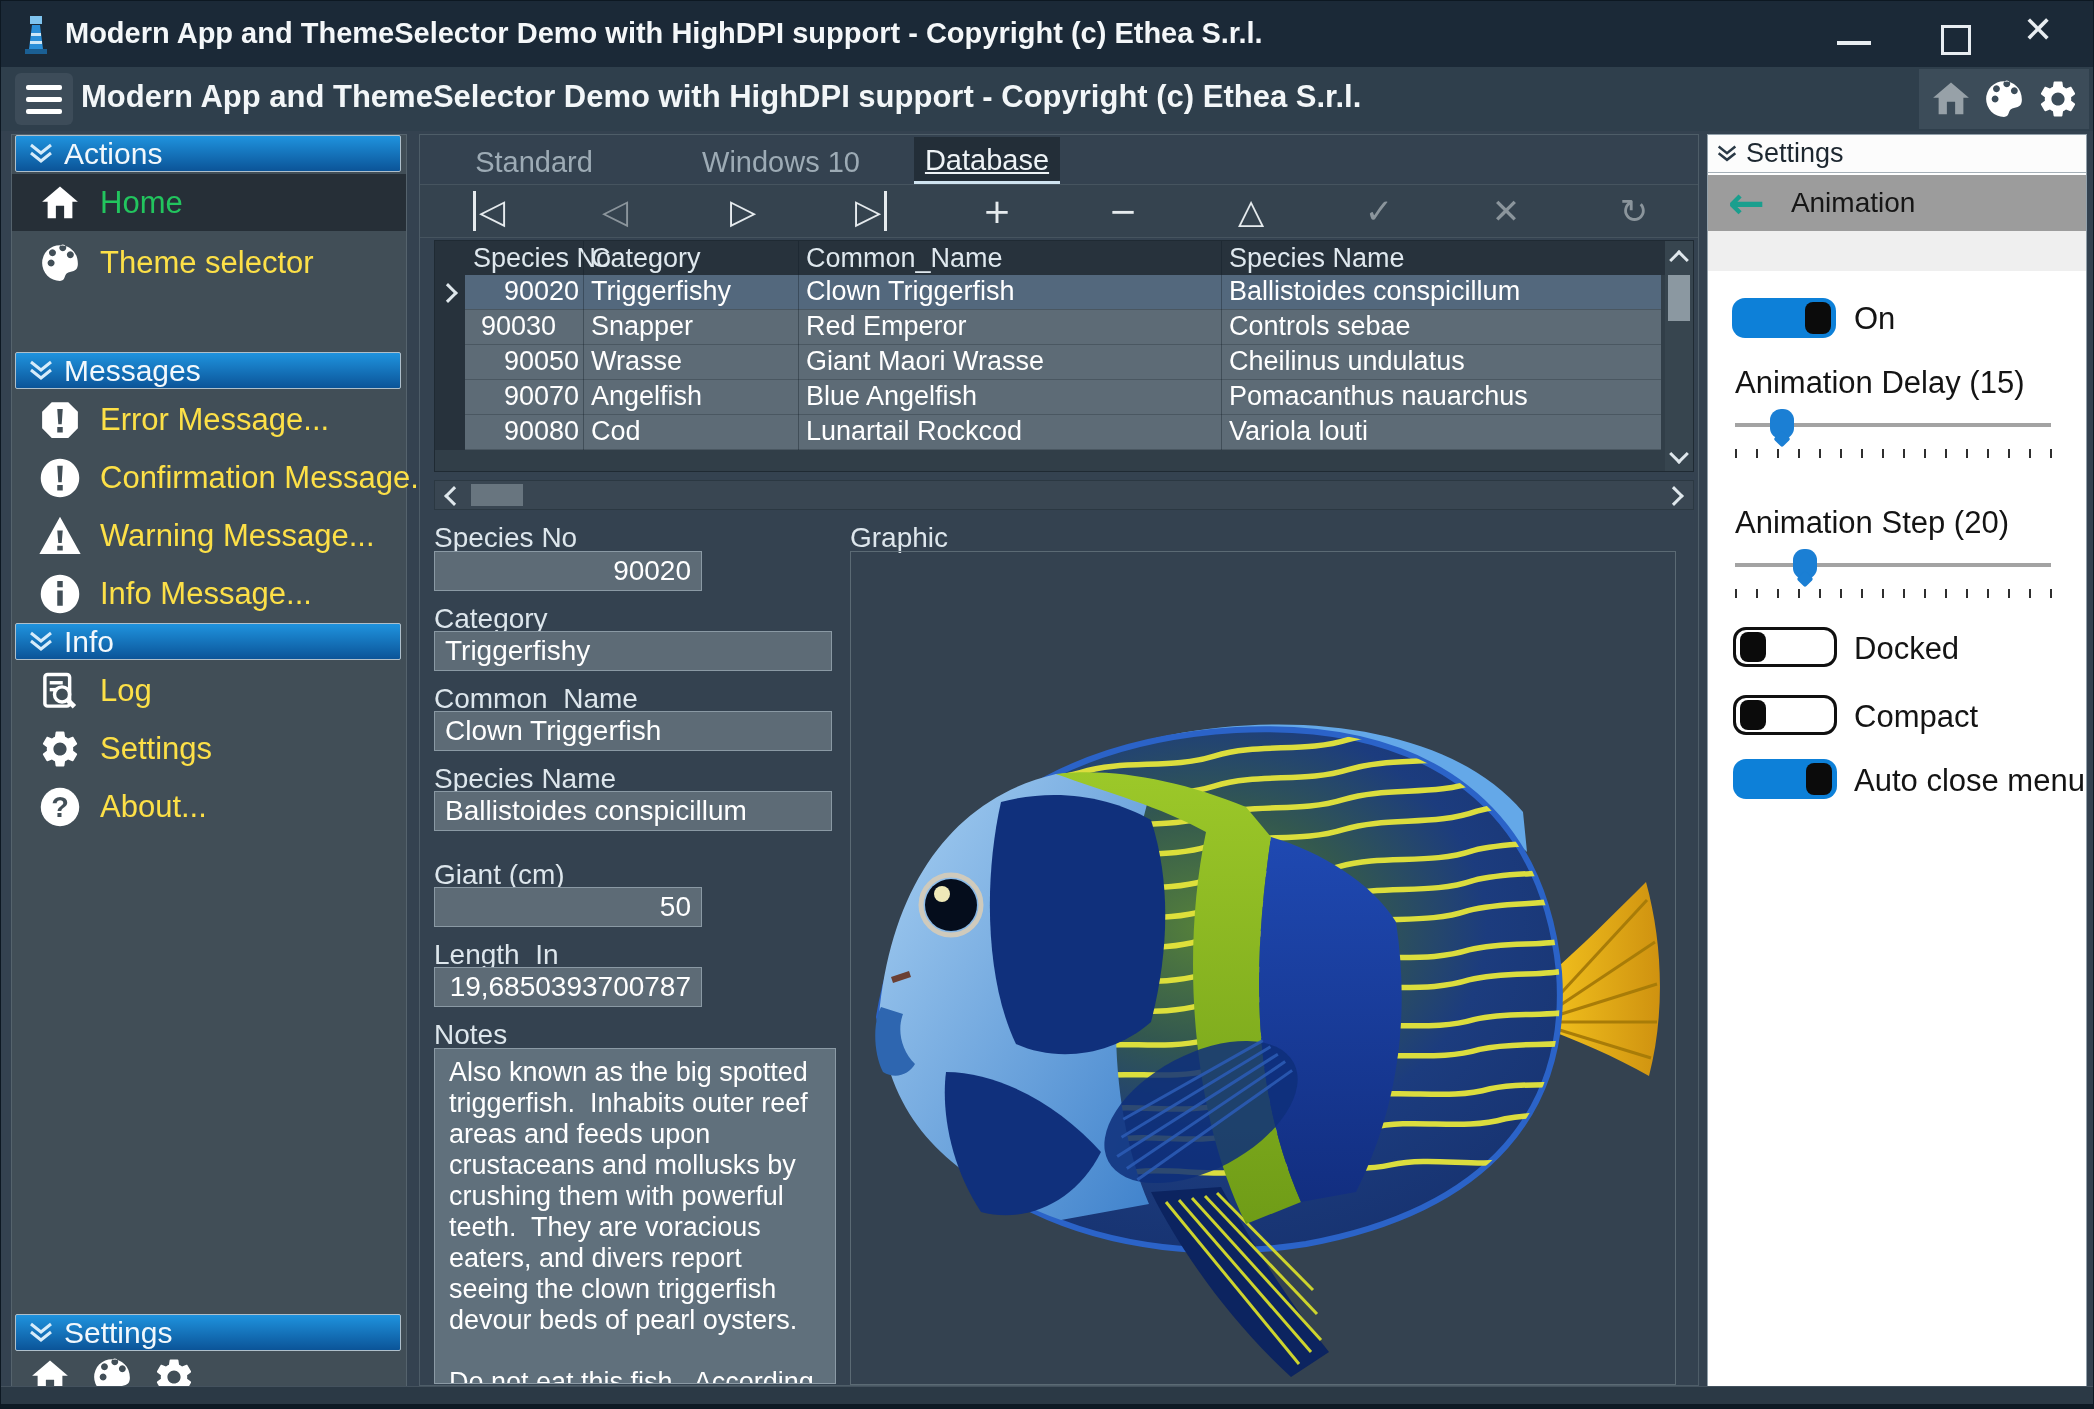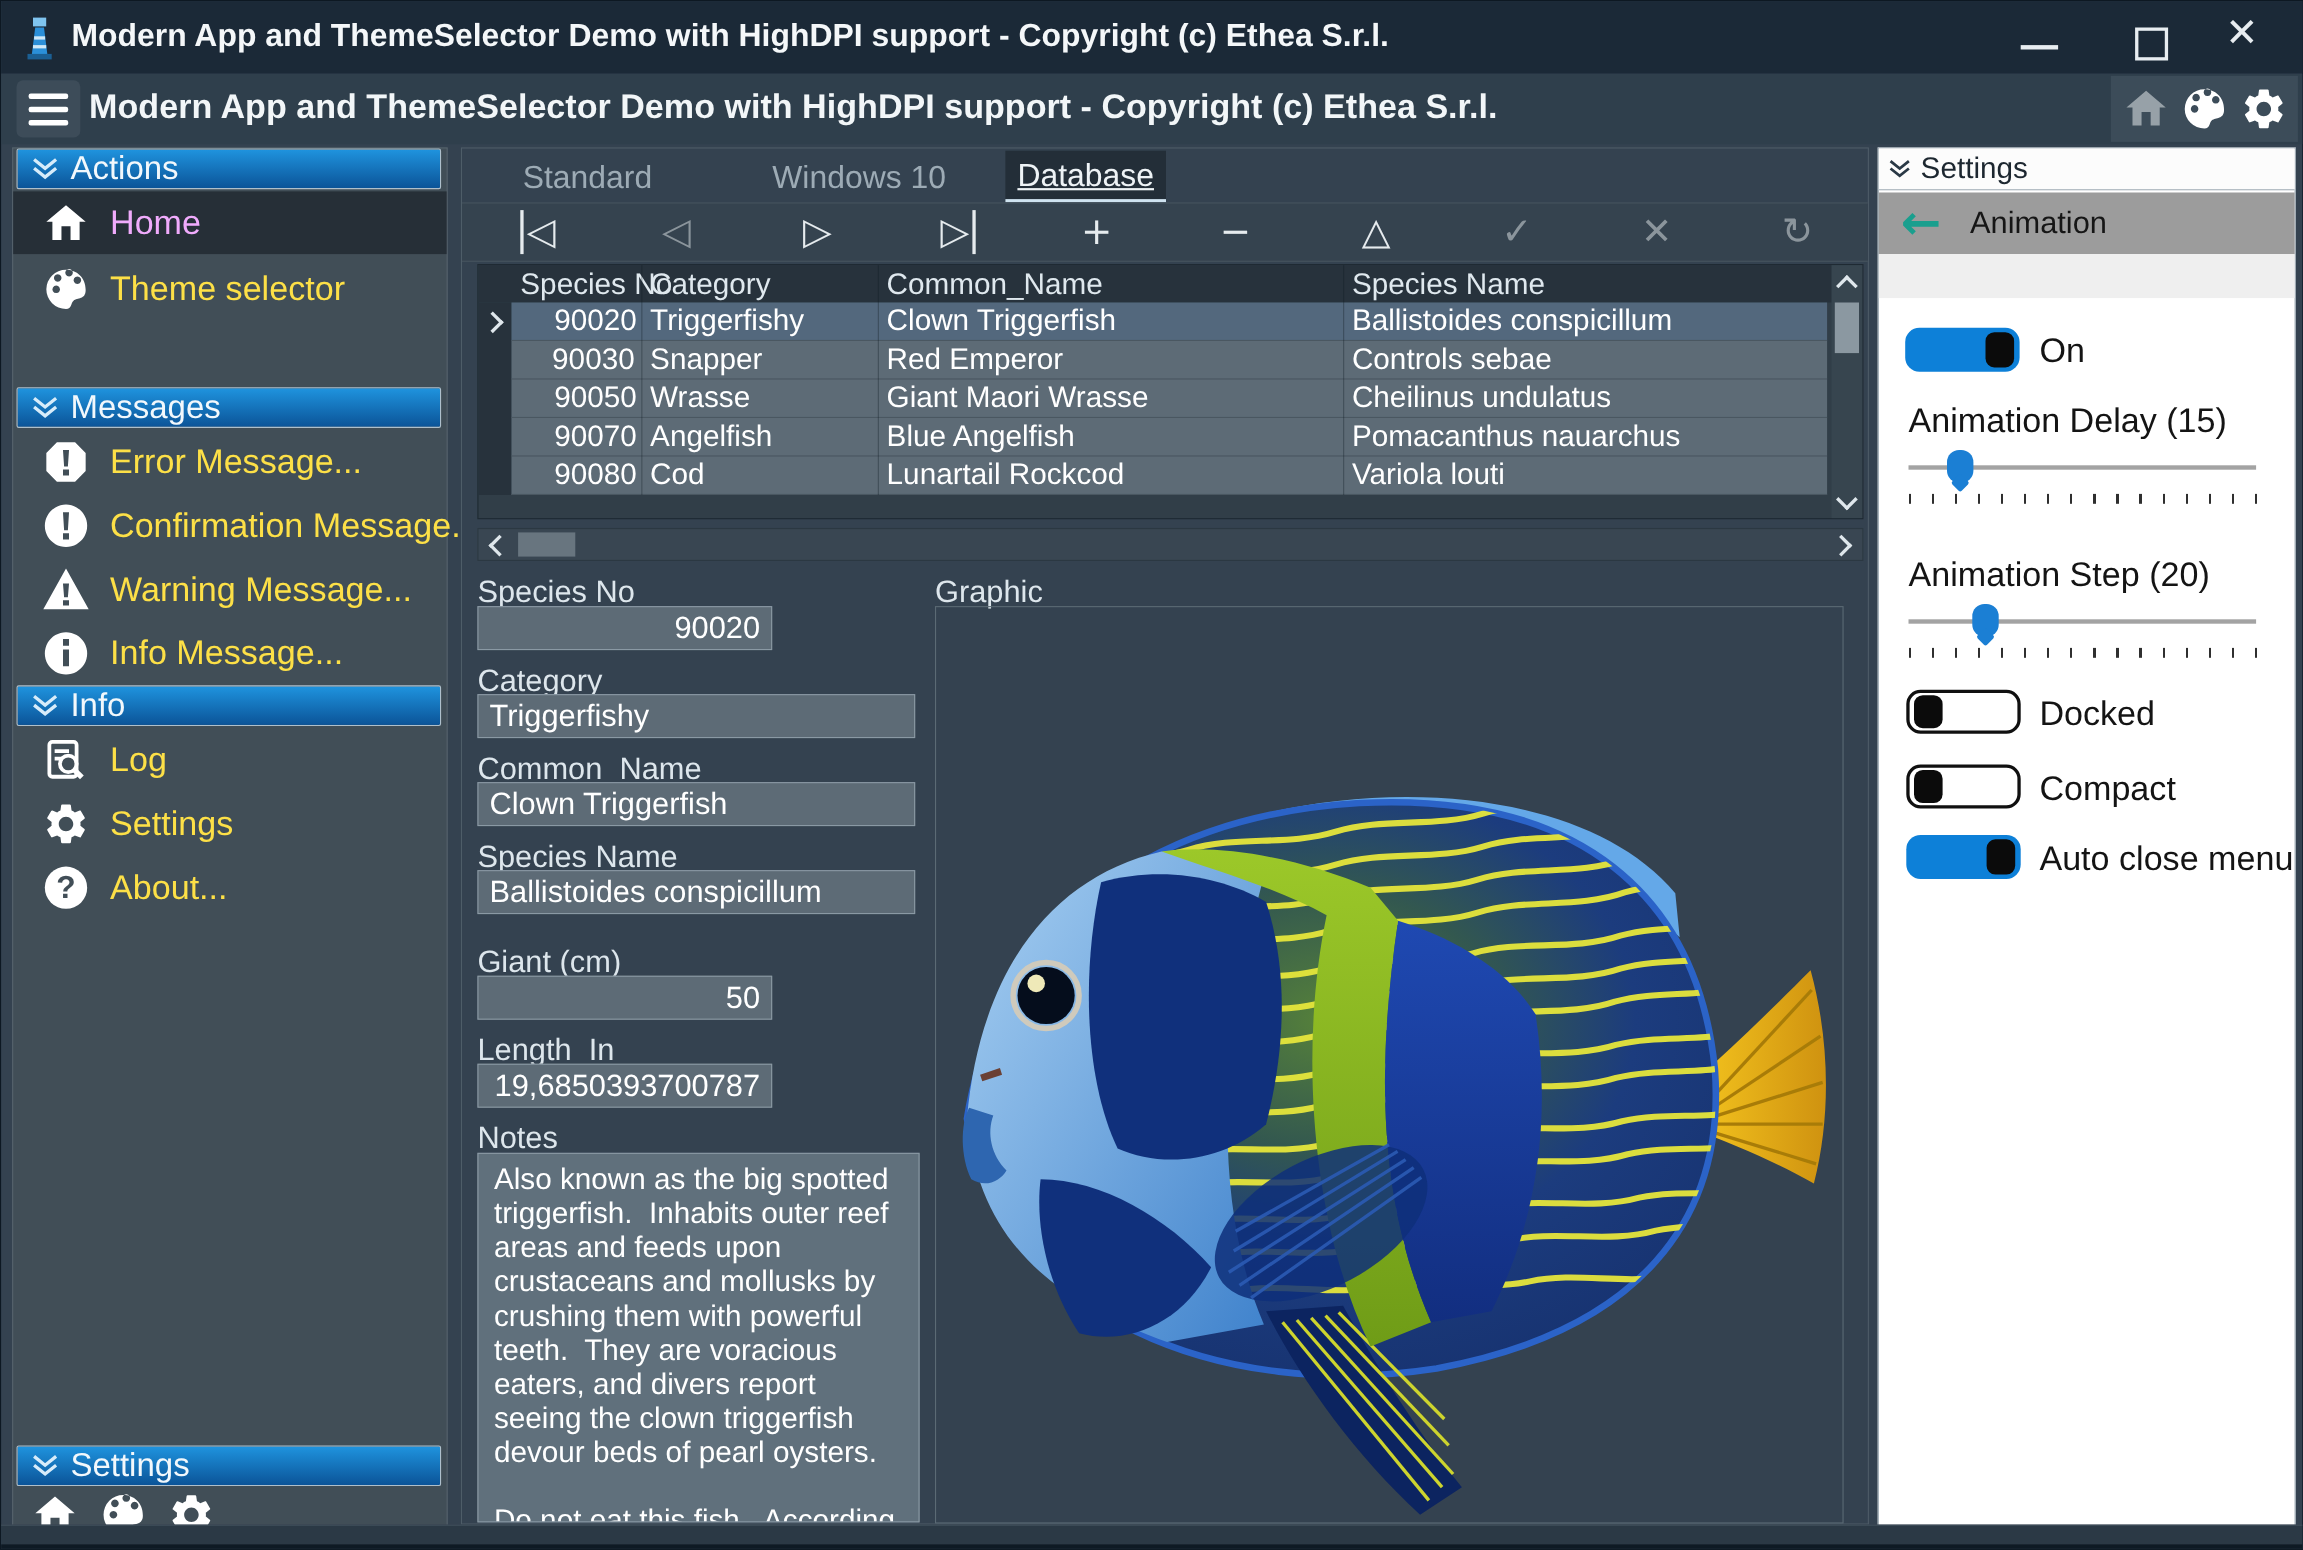--- a/index.html
+++ b/index.html
@@ -19,21 +19,21 @@
   
   .ico{width:44px;height:44px;fill:#ffffff;flex:0 0 auto;}
   .ico.dim{fill:#97a1a8;}
   
   .sidebar{left:10px;top:133px;width:396px;height:1267px;background:#414e57;border:1px solid #55636d;box-sizing:border-box;}
   .sec-hdr{position:absolute;left:3px;width:386px;height:37px;background:linear-gradient(180deg,#1f93de 0%,#0b5498 100%);border:1px solid #aebfcb;box-sizing:border-box;border-radius:2px;display:flex;align-items:center;gap:10px;padding-left:12px;}
   .sec-hdr span{font-size:30px;color:#f2f8fc;}
   .side-item{position:absolute;left:0;width:394px;height:57px;display:flex;align-items:center;gap:18px;padding-left:26px;box-sizing:border-box;cursor:pointer;}
   .side-item span{font-size:31px;color:#fde047;white-space:nowrap;}
   .side-item.sel{background:#262f37;}
-  .side-item.sel span{color:#f0abfc;}
+  .side-item.sel span{color:#22c55e;}
   .side-icons-row{position:absolute;left:0;width:394px;display:flex;gap:18px;padding-left:16px;align-items:center;}
   .dchev{width:26px;height:24px;stroke:#d7ecfa;stroke-width:3;fill:none;}
   
   .main-bg{left:418px;top:133px;width:1280px;height:1252px;background:#344250;border:1px solid #4e5d68;box-sizing:border-box;}
   .tab{position:absolute;top:5px;height:44px;line-height:44px;text-align:center;font-size:29px;color:#9dabb5;cursor:pointer;}
   .tab.active{top:2px;height:47px;line-height:47px;background:#232e38;color:#eef3f6;border-bottom:3px solid #cfe3f0;box-sizing:border-box;text-decoration:underline;}
   .toolbar{position:absolute;left:0;top:49px;width:1278px;height:54px;background:#35434f;border-top:1px solid #46545f;border-bottom:1px solid #46545f;box-sizing:border-box;}
   .tbico{position:absolute;top:0;width:64px;height:52px;line-height:52px;text-align:center;font-size:34px;color:#e6ebee;font-family:"DejaVu Sans",sans-serif;cursor:pointer;}
   .tbico.dim{color:#8b959c;}
   .bar-l{border-left:3px solid currentColor;padding-left:3px;}
@@ -294,21 +294,21 @@
       <div class="g-gutter">
         <span class="ch r" style="position:absolute;left:6px;top:11px"></span>
       </div>
       <div class="g-row sel" style="top:34px">
         <span class="cell" style="left:4px;width:110px;text-align:right">90020</span>
         <span class="cell" style="left:126px">Triggerfishy</span>
         <span class="cell" style="left:341px">Clown Triggerfish</span>
         <span class="cell" style="left:764px">Ballistoides conspicillum</span>
       </div>
       <div class="g-row" style="top:69px">
-        <span class="cell" style="left:2px;width:110px;text-align:right">90030</span>
+        <span class="cell" style="left:16px;width:110px;">90030</span>
         <span class="cell" style="left:126px">Snapper</span>
         <span class="cell" style="left:341px">Red Emperor</span>
         <span class="cell" style="left:764px">Controls sebae</span>
       </div>
       <div class="g-row" style="top:104px">
         <span class="cell" style="left:4px;width:110px;text-align:right">90050</span>
         <span class="cell" style="left:126px">Wrasse</span>
         <span class="cell" style="left:341px">Giant Maori Wrasse</span>
         <span class="cell" style="left:764px">Cheilinus undulatus</span>
       </div>

